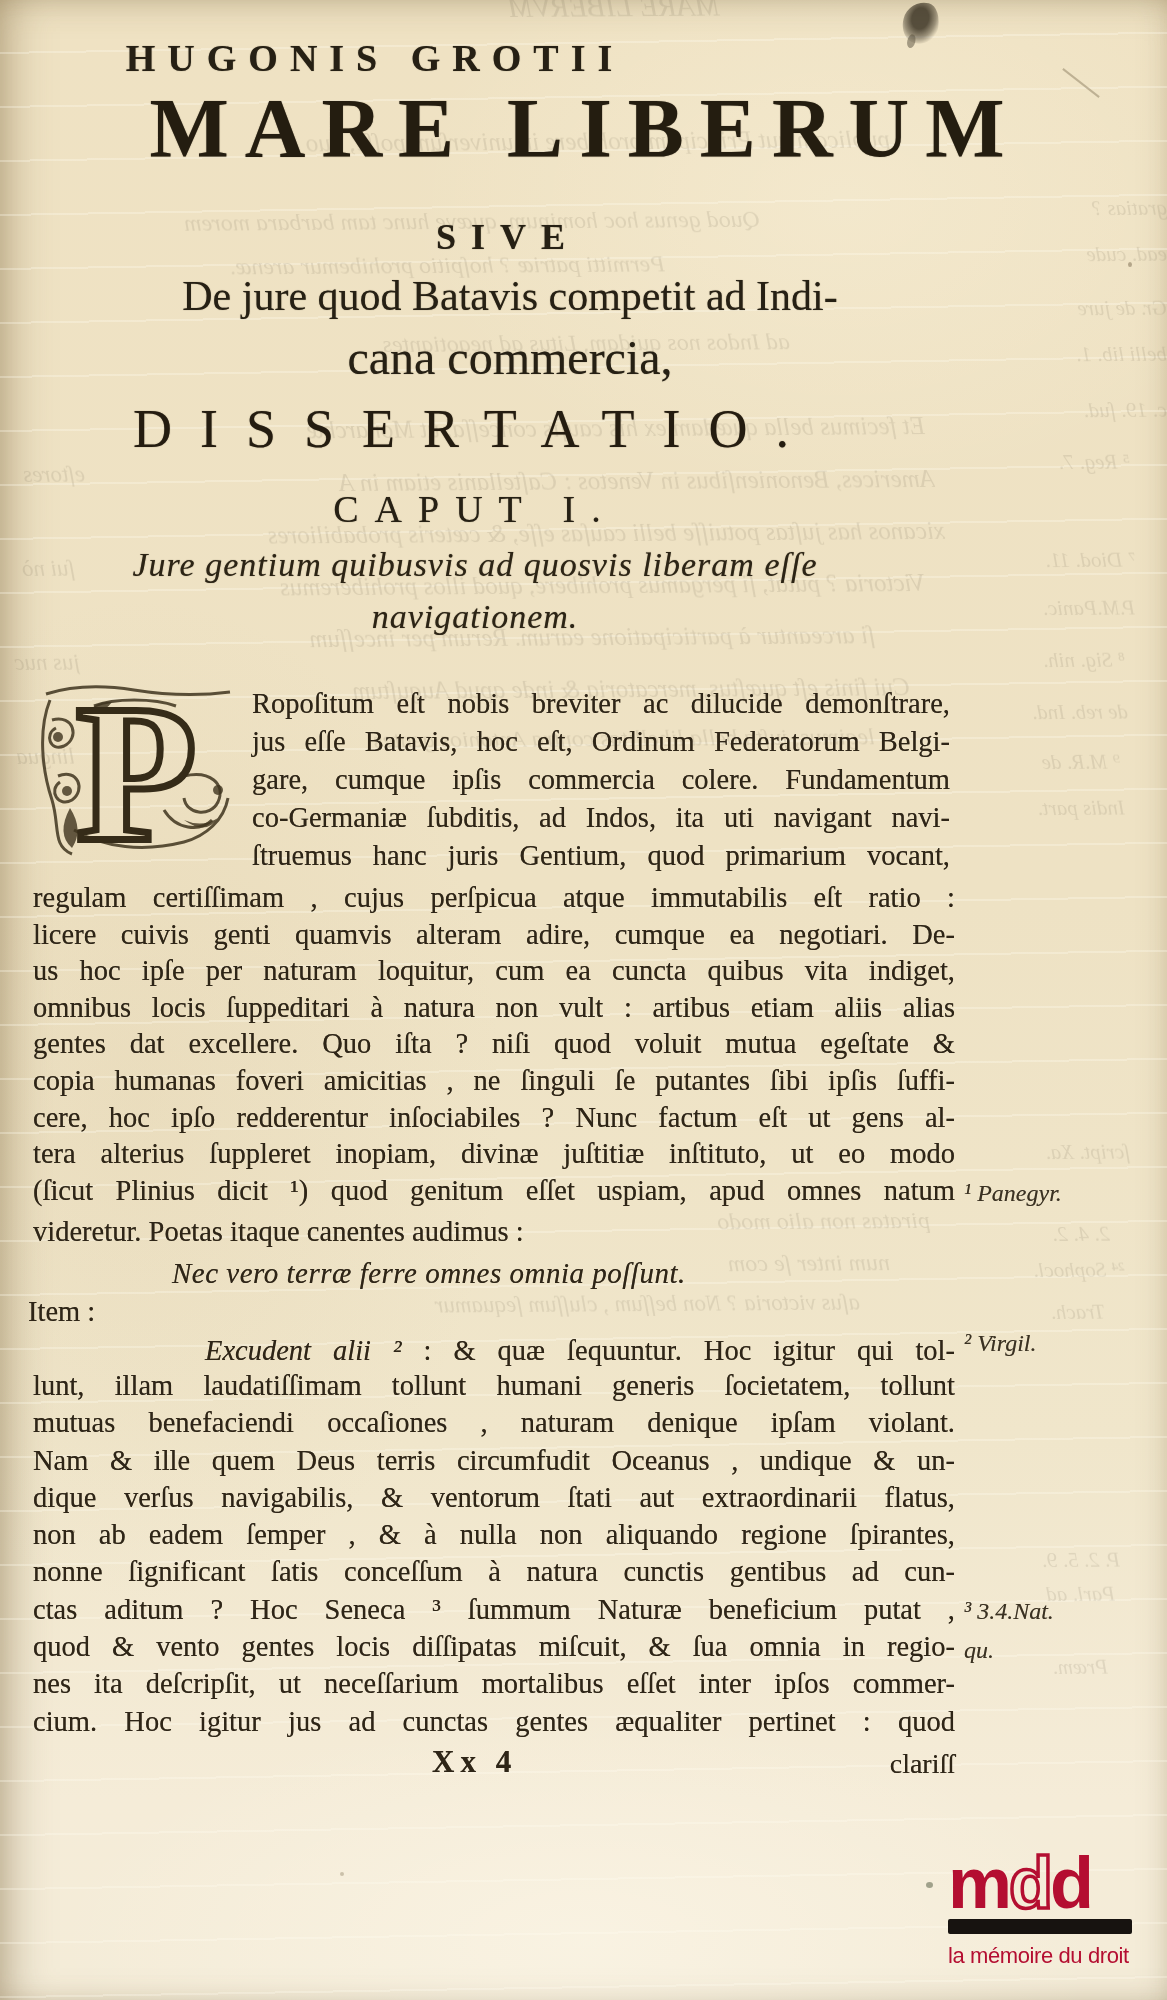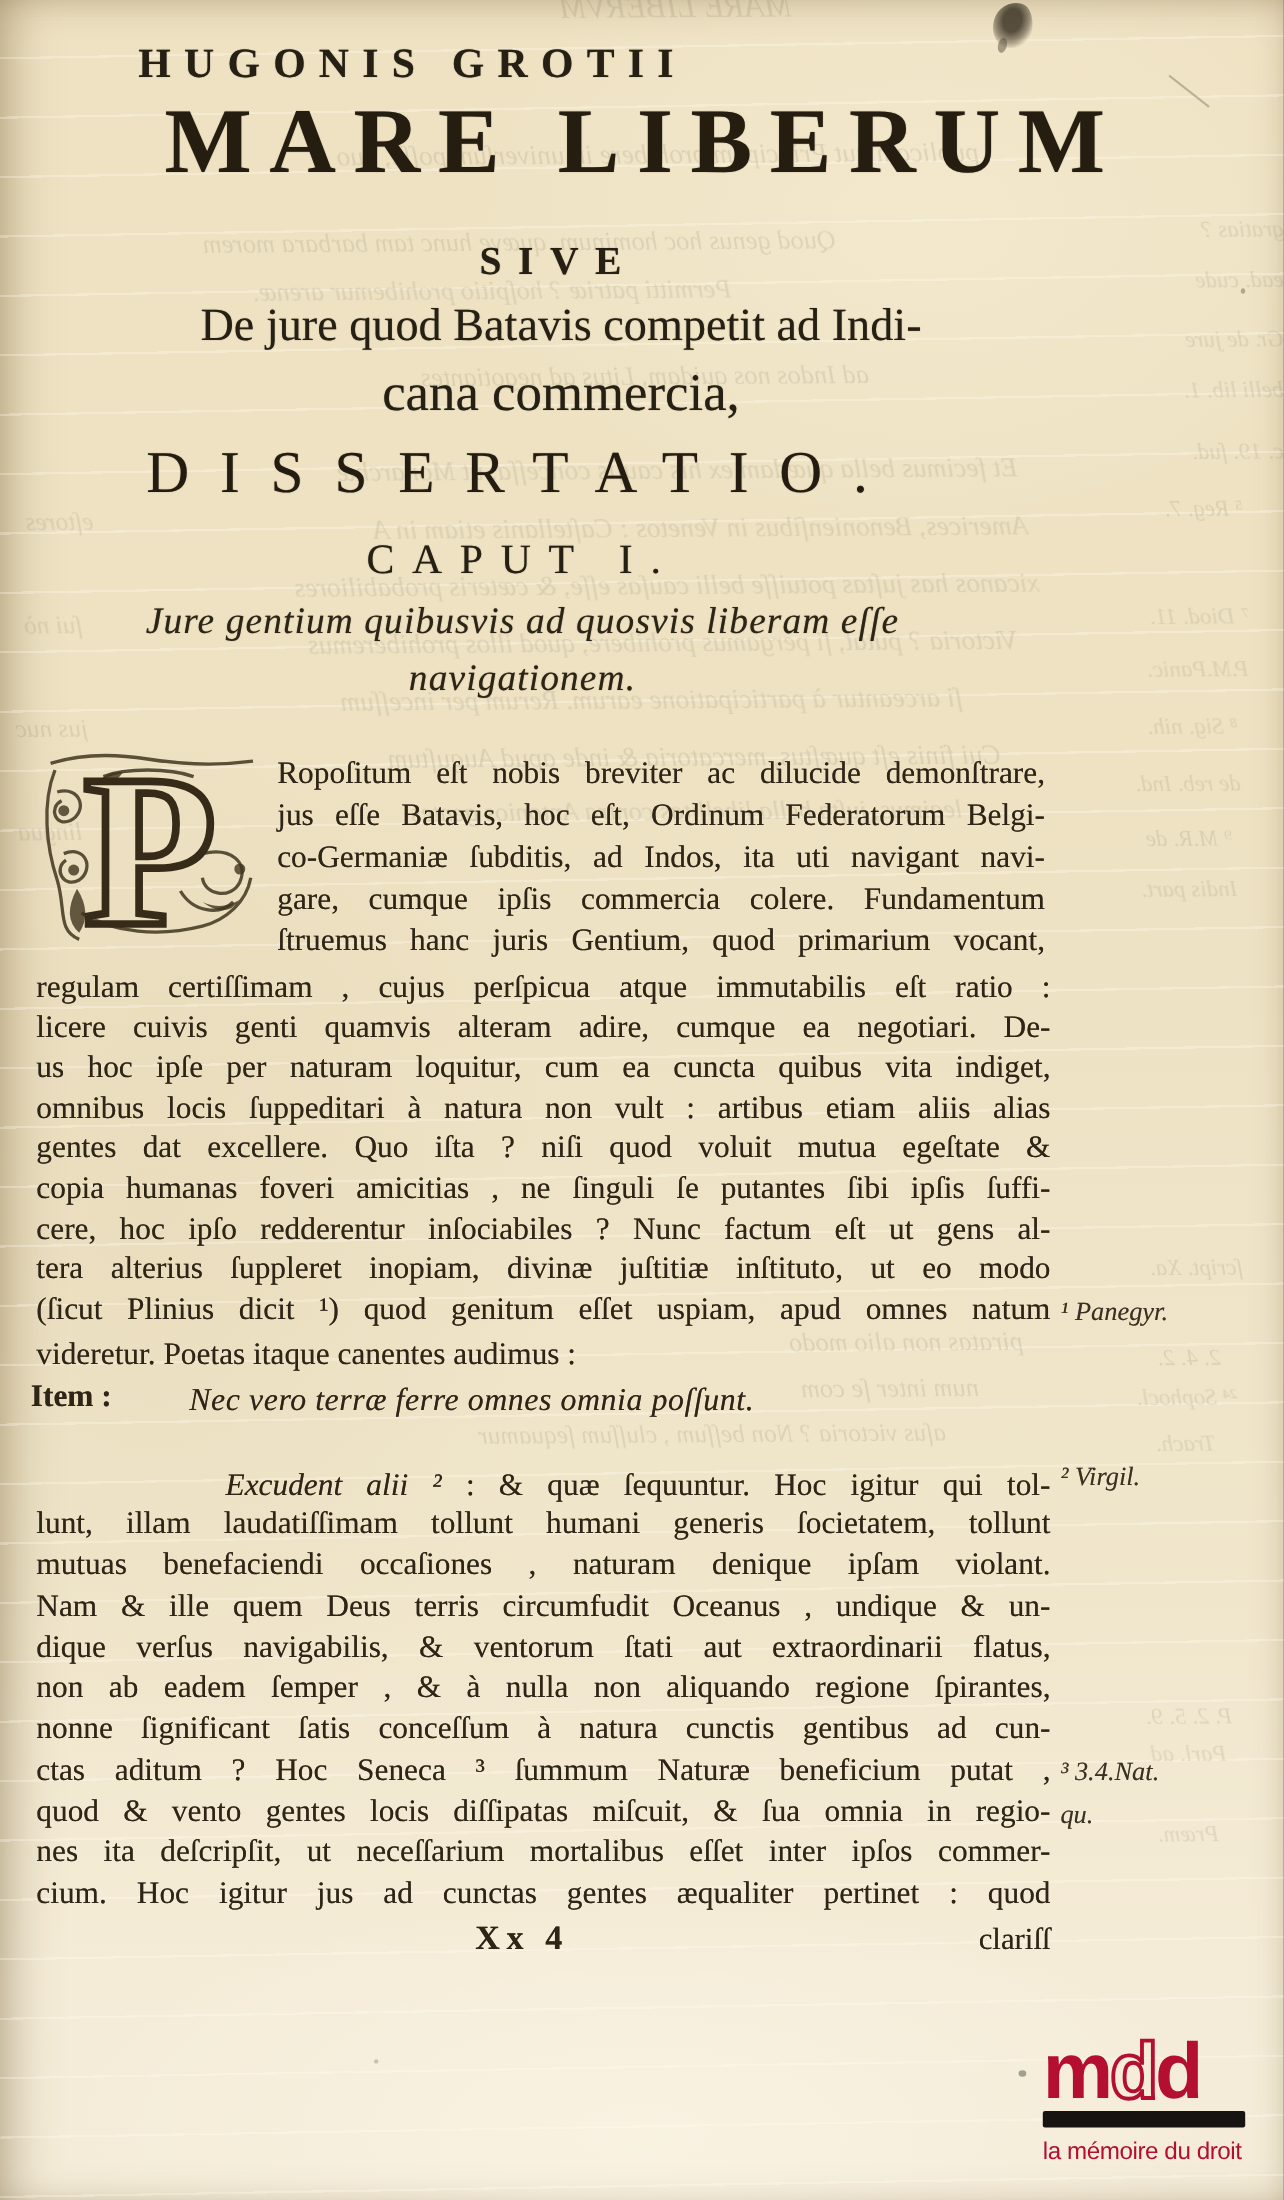--- a/index.html
+++ b/index.html
@@ -192,43 +192,43 @@
       <path d="M150,140 q18,8 34,-2 q-12,18 -34,2"></path>
       <path d="M54,32 q10,-12 24,-10 q-8,12 -24,10"></path>
     </g>
     <text x="42" y="160" font-size="198" font-weight="bold" fill="rgba(239,227,198,0.15)" stroke="#352b18" stroke-width="7" font-family="Liberation Serif, DejaVu Serif, serif">P</text>
   </svg>
 
   <div class="col op" style="left:252px; top:690px; width:698px;">
 
   <div class="bline">Ropoſitum eſt nobis breviter ac dilucide demonſtrare,</div>
       <div class="bline">jus eſſe Batavis, hoc eſt, Ordinum Federatorum Belgi-</div>
+      <div class="bline">gare, cumque ipſis commercia colere.   Fundamentum</div>
       <div class="bline">co-Germaniæ ſubditis, ad Indos, ita uti navigant navi-</div>
-      <div class="bline">gare, cumque ipſis commercia colere.   Fundamentum</div>
       <div class="bline">ſtruemus hanc juris Gentium, quod primarium vocant,</div>
     </div>
 
   <div class="col jl" style="left:33px; top:884px; width:922px;">
 
   <div class="bline">regulam certiſſimam , cujus perſpicua atque immutabilis eſt ratio :</div>
       <div class="bline">licere cuivis genti quamvis alteram adire, cumque ea negotiari.  De-</div>
       <div class="bline">us hoc ipſe per naturam loquitur, cum ea cuncta quibus vita indiget,</div>
       <div class="bline">omnibus locis ſuppeditari à natura non vult : artibus etiam aliis alias</div>
       <div class="bline">gentes dat excellere.   Quo iſta ? niſi quod voluit mutua egeſtate &amp;</div>
       <div class="bline">copia humanas foveri amicitias , ne ſinguli ſe putantes ſibi ipſis ſuffi-</div>
       <div class="bline">cere, hoc ipſo redderentur inſociabiles ? Nunc factum eſt ut gens al-</div>
       <div class="bline">tera alterius ſuppleret inopiam, divinæ juſtitiæ inſtituto, ut eo modo</div>
       <div class="bline">(ſicut Plinius dicit ¹) quod genitum eſſet uspiam, apud omnes natum</div>
     </div>
 
   <div class="plain" style="left:33px; top:1216px;">videretur.    Poetas itaque canentes audimus :</div>
 
   <div class="plain verse" style="left:172px; top:1257px;">Nec vero terræ ferre omnes omnia poſſunt.</div>
 
-  <div class="plain" style="left:28px; top:1254px;font-weight:bold;">Item :</div>
+  <div class="plain" style="left:28px; top:1296px;">Item :</div>
 
   <div class="verse2box" style="left:205px; top:1335px; width:750px;">
     <span class="it">Excudent alii ²</span><span> : &amp; quæ ſequuntur.   Hoc igitur qui tol-</span>
   </div>
 
   <div class="col p2" style="left:33px; top:1372px; width:922px;">
 
   <div class="bline">lunt, illam laudatiſſimam tollunt humani generis ſocietatem, tollunt</div>
       <div class="bline">mutuas benefaciendi occaſiones , naturam denique ipſam violant.</div>
       <div class="bline">Nam &amp; ille quem Deus terris circumfudit Oceanus , undique &amp; un-</div>

